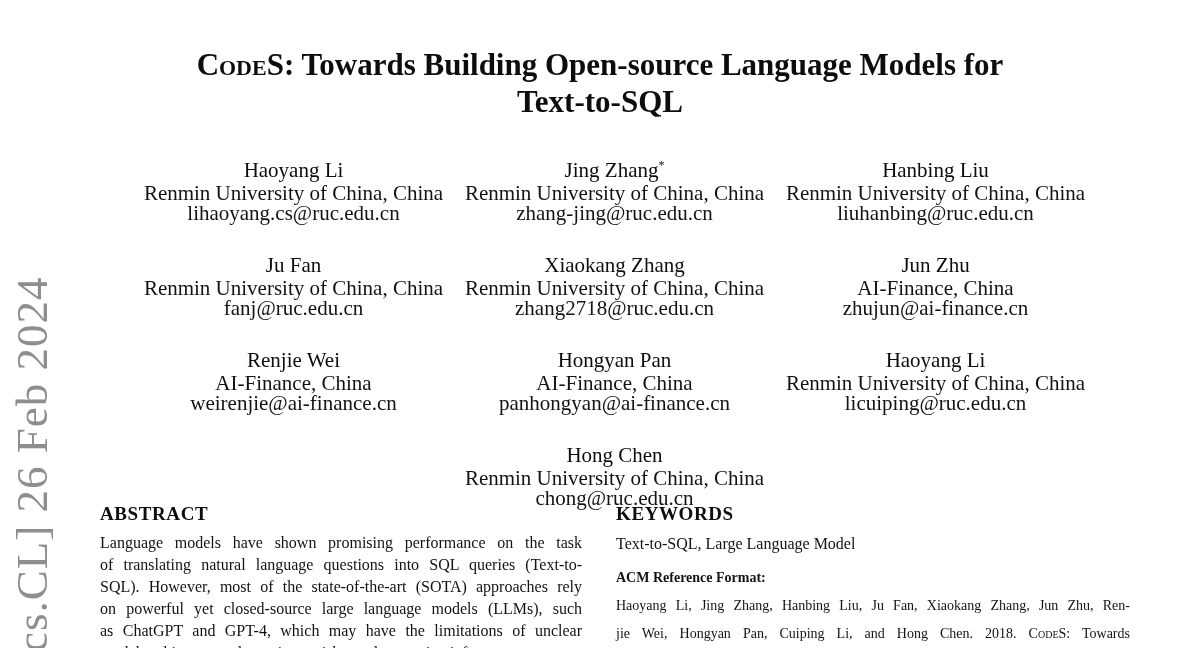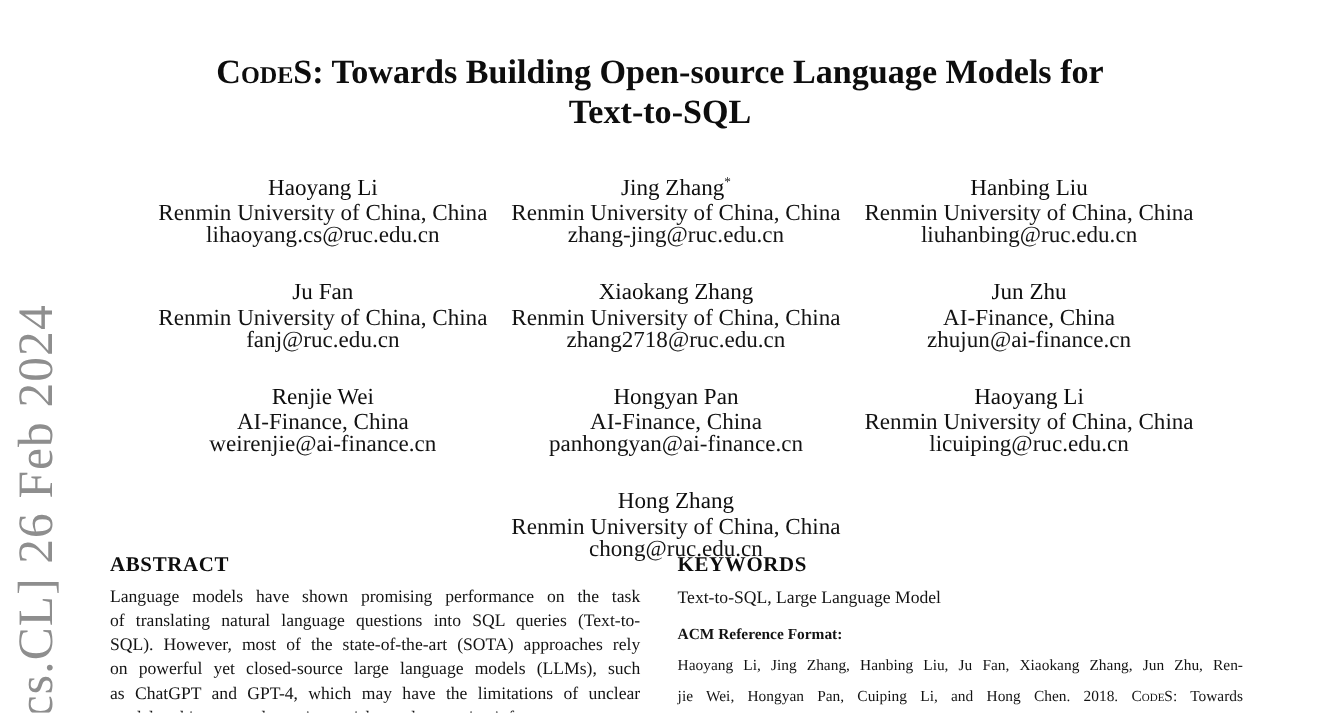--- a/index.html
+++ b/index.html
@@ -141,21 +141,21 @@
         <div class="author-email">panhongyan@ai-finance.cn</div>
       </div>
       <div class="author-block">
         <div class="author-name"><span>Haoyang Li</span><sup></sup></div>
         <div class="author-affil">Renmin University of China, China</div>
         <div class="author-email">licuiping@ruc.edu.cn</div>
       </div>
     </div>
     <div class="author-row center">
       <div class="author-block">
-        <div class="author-name"><span>Hong Zhang</span><sup></sup></div>
+        <div class="author-name"><span>Hong Chen</span><sup></sup></div>
         <div class="author-affil">Renmin University of China, China</div>
         <div class="author-email">chong@ruc.edu.cn</div>
       </div>
     </div>
   </div>
 
   <div class="col col-left">
     <div class="section-heading">ABSTRACT</div>
     <div class="abstract-body">
       <div class="abs-line">Language models have shown promising performance on the task</div>

